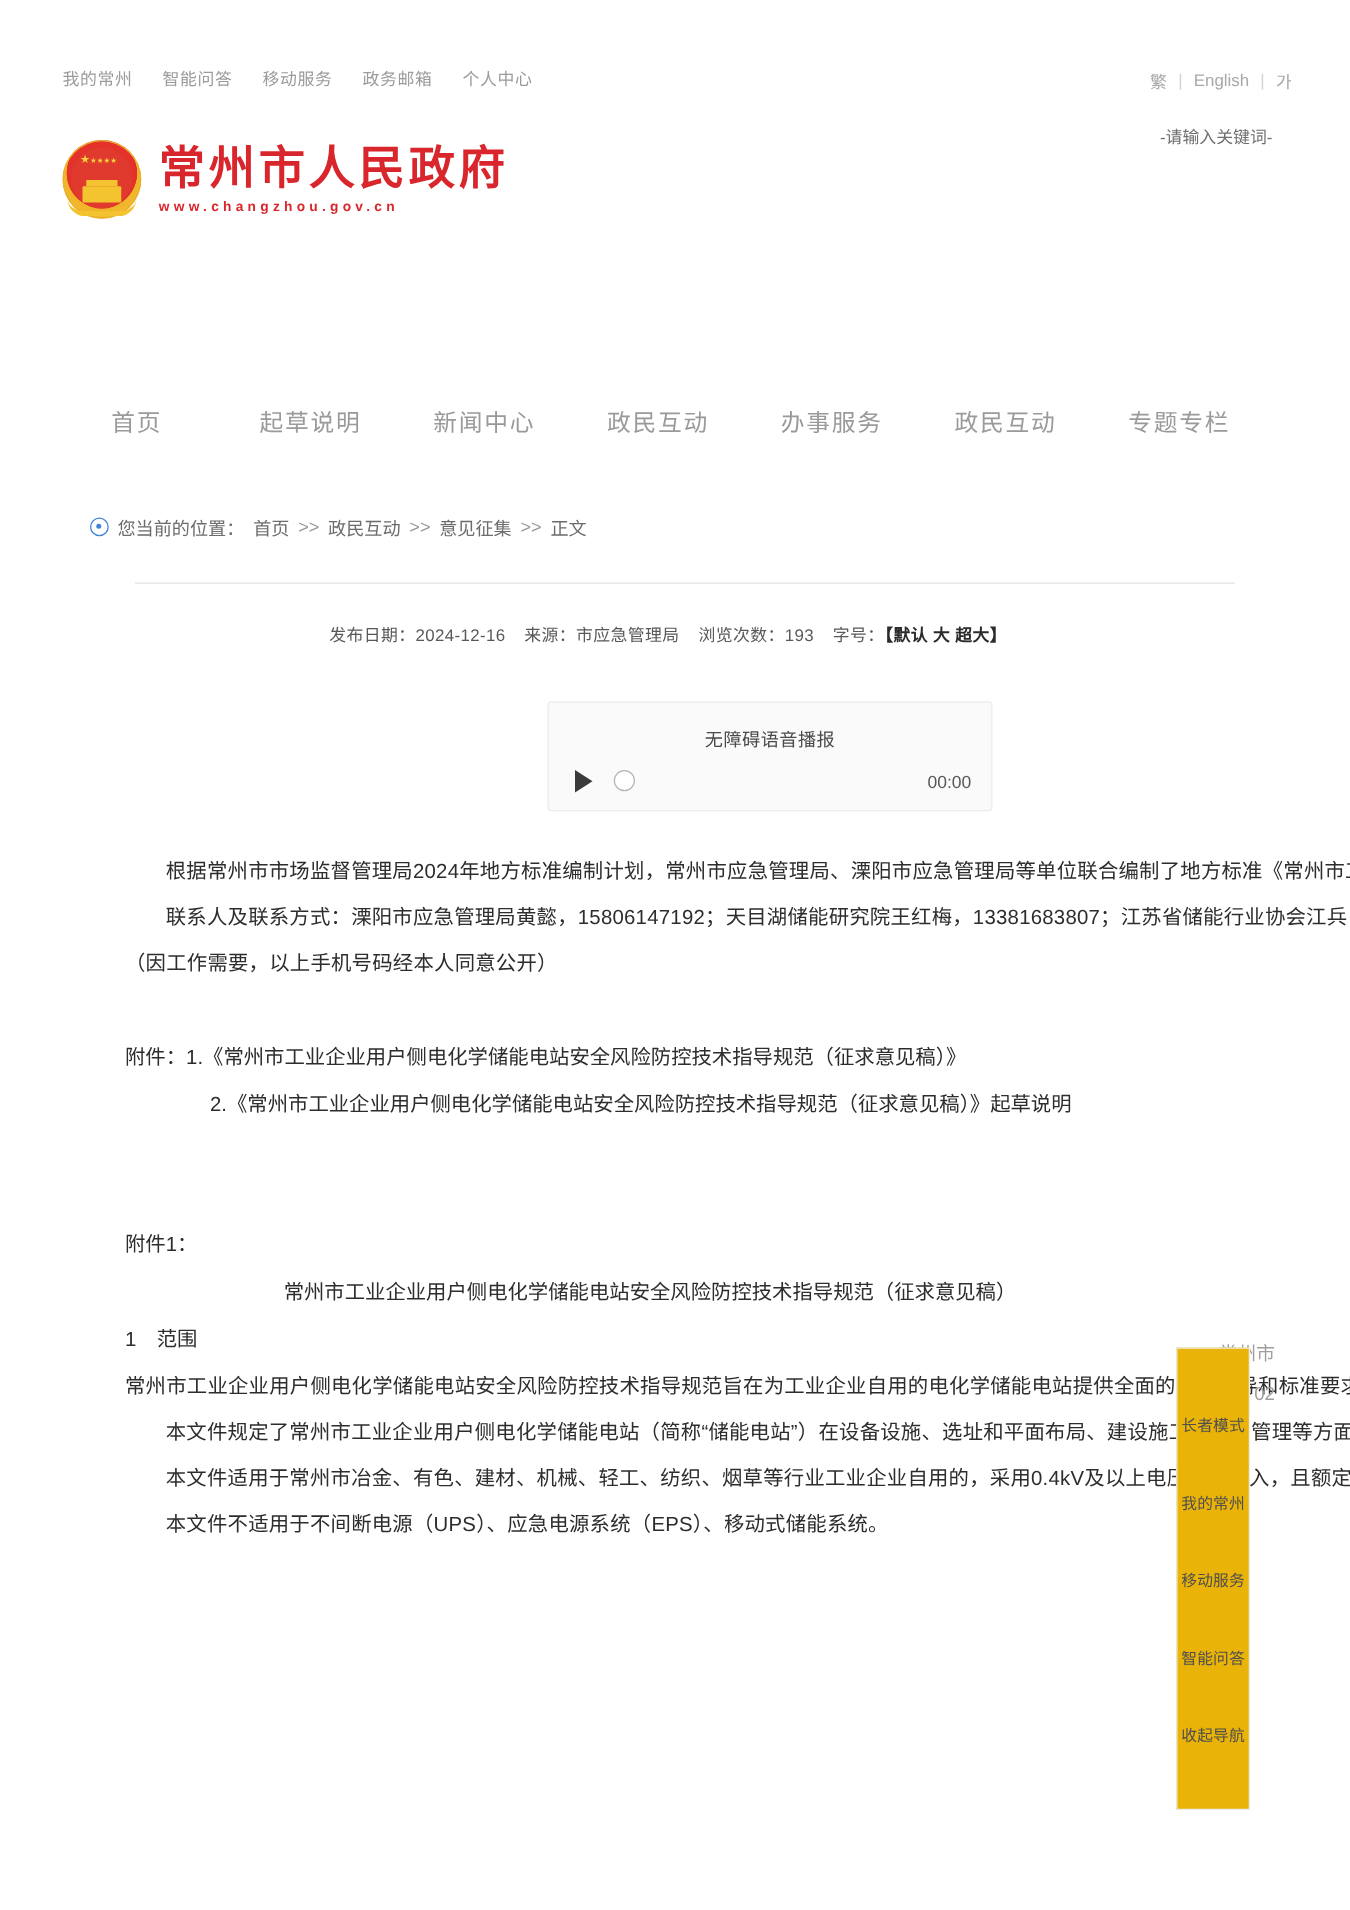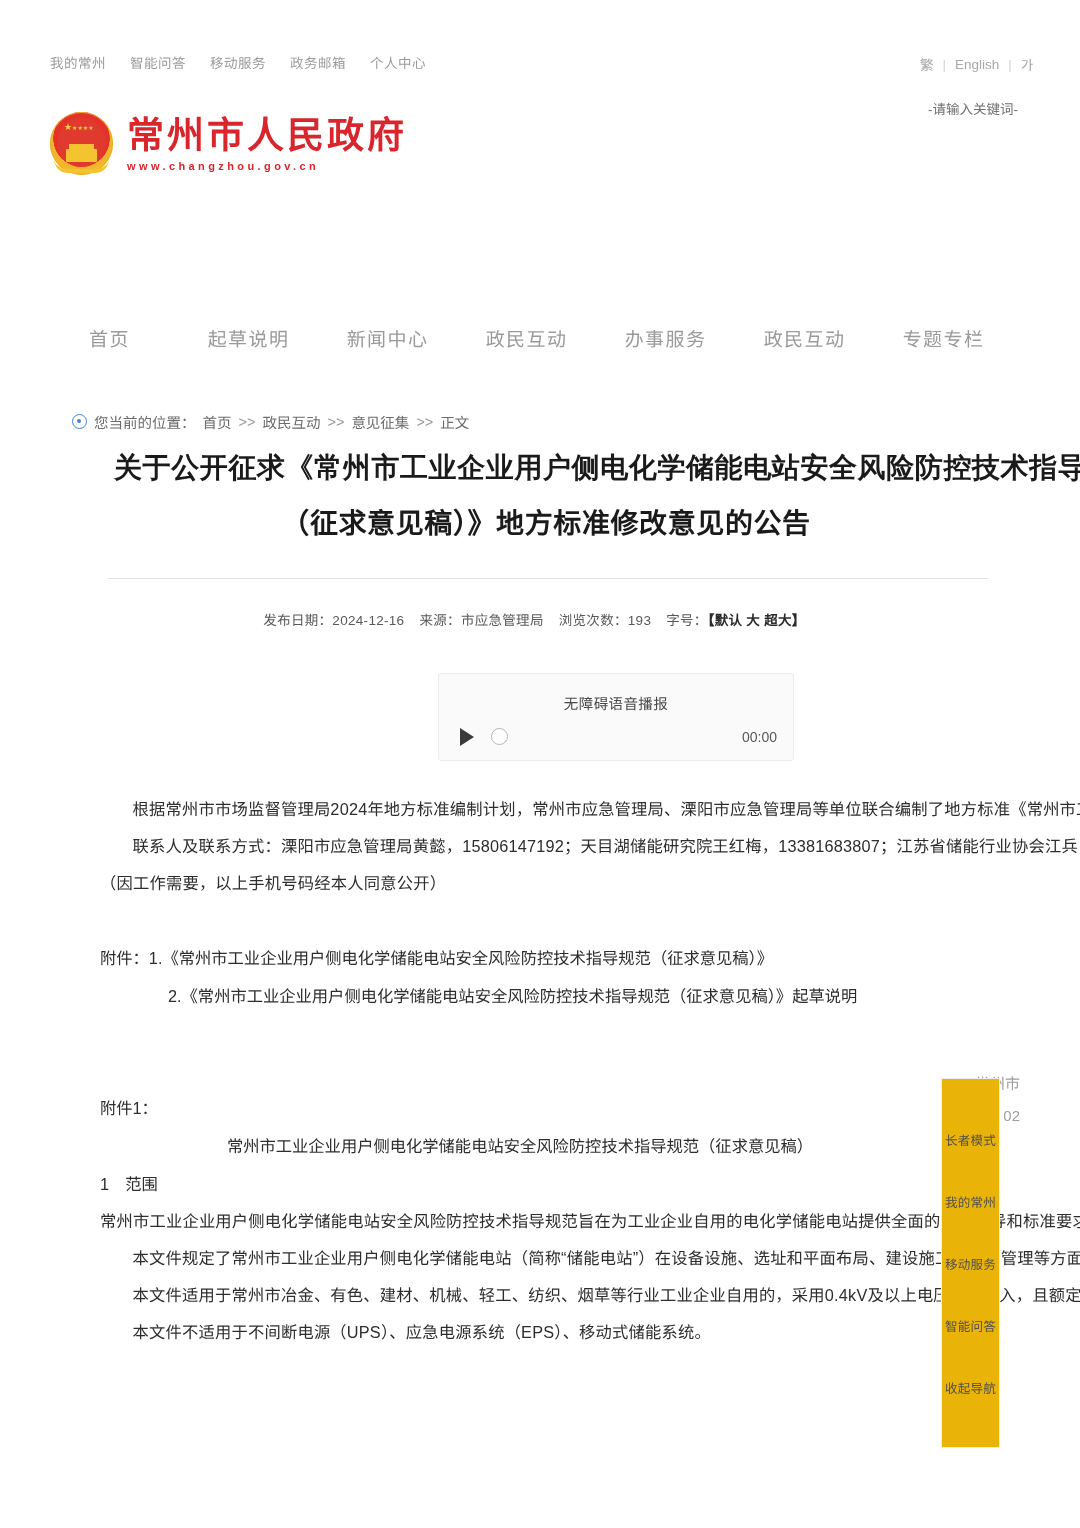--- a/index.html
+++ b/index.html
@@ -257,24 +257,20 @@
     <span class="sepchar">&gt;&gt;</span>
     <a>政民互动</a>
     <span class="sepchar">&gt;&gt;</span>
     <a>意见征集</a>
     <span class="sepchar">&gt;&gt;</span>
     <span>正文</span>
   </div>
 
   <div class="article">
 
-    <h1 class="art-title">
-      <span class="l1">关于公开征求《常州市工业企业用户侧电化学储能电站安全风险防控技术指导</span>
-      <span class="l2">（征求意见稿）》地方标准修改意见的公告</span>
-    </h1>
 
     <div class="art-rule"></div>
 
     <div class="art-meta">
       <span class="grp"><span>发布日期：</span><span>2024-12-16</span></span>
       <span class="grp"><span>来源：</span><span>市应急管理局</span></span>
       <span class="grp"><span>浏览次数：</span><span>193</span></span>
       <span class="grp"><span>字号：</span><span class="fz">【默认 大 超大】</span></span>
     </div>
 

